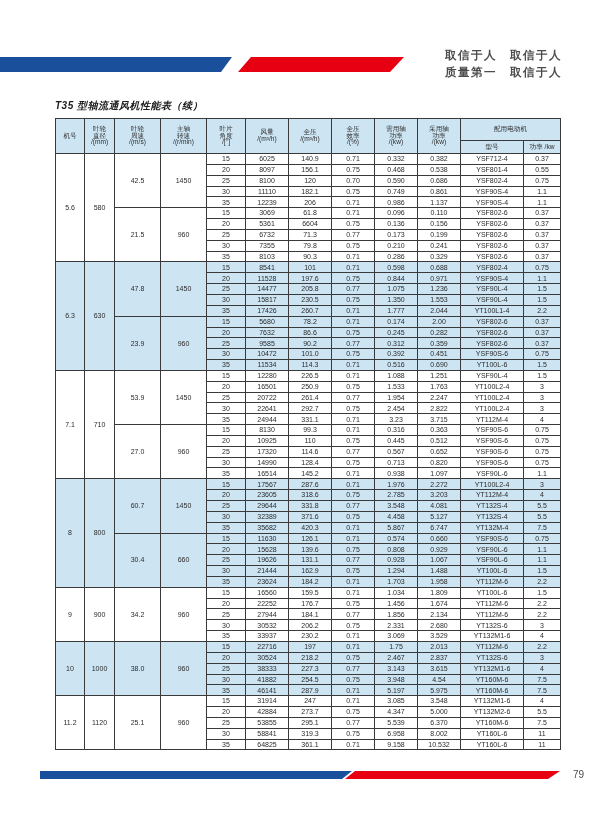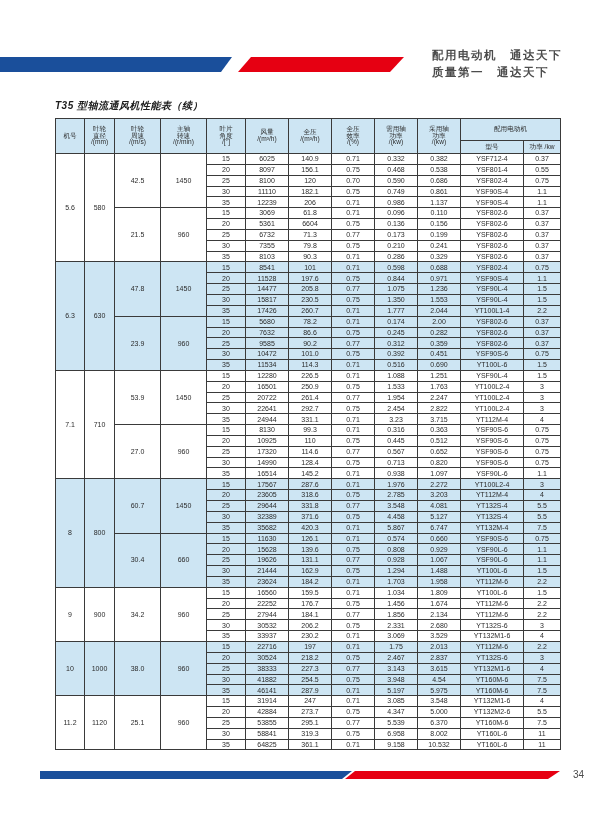--- a/index.html
+++ b/index.html
@@ -53,22 +53,22 @@
   .page-num{
     position:absolute;right:16px;top:769px;font-size:10px;color:#4c4c4c;font-weight:400;
   }
 </style>
 </head>
 <body style="--bar-blue: #1a4f9b; --bar-red: #e60012; --tint: #cde5f3; --border: #3a3a3a;">
 
 <div class="hdr-blue"></div>
 <div class="hdr-red"></div>
 <div class="slogan">
-  <div>配用电动机　通达天下</div>
-  <div>质量第一　通达天下</div>
+  <div>取信于人　取信于人</div>
+  <div>质量第一　取信于人</div>
 </div>
 
 <div class="page-title">T35 型轴流通风机性能表（续）</div>
 
 <div class="tbl-wrap">
   <table>
     <colgroup>
       <col style="width:29px">
         <col style="width:30px">
         <col style="width:46px">
@@ -703,13 +703,13 @@
           <td>10.532</td>
           <td>YT160L-6</td>
           <td>11</td>
         </tr>
       </tbody>
   </table>
 </div>
 
 <div class="ftr-blue"></div>
 <div class="ftr-red"></div>
-<div class="page-num">34</div>
+<div class="page-num">79</div>
 
 </body></html>

